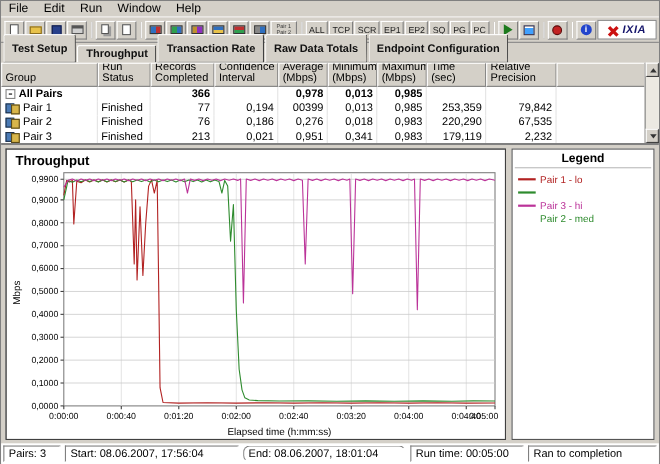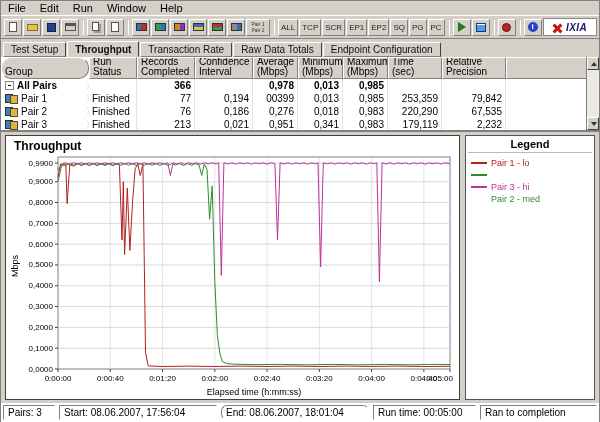--- a/index.html
+++ b/index.html
@@ -35,33 +35,33 @@
   .ic-info::before { content: "i"; }
   .logo { margin-left: auto; width: 54px; height: 18px; background: #fff; border: 1px solid #888; display: flex; align-items: center; justify-content: center; gap: 3px; flex: none; }
   .logo-x { position: relative; width: 11px; height: 11px; }
   .logo-x::before, .logo-x::after { content: ""; position: absolute; left: 0; top: 5px; width: 11px; height: 3px; background: #cc1111; }
   .logo-x::before { transform: rotate(45deg); }
   .logo-x::after { transform: rotate(-45deg); }
   .logo-text { font-size: 10px; font-weight: bold; font-style: italic; color: #15156b; letter-spacing: 0.5px; }
 
   
   .tabbar { height: 18px; display: flex; align-items: flex-end; padding: 2px 2px 0 2px; background: #d4d0c8; }
-  .tab { height: 15px; padding: 0 7px; font-size: 10px; display: flex; align-items: center; background: #d4d0c8; border: 1px solid; border-color: #fff #404040 #808080 #fff; border-radius: 2px 2px 0 0; margin-right: 1px; color: #111; }
+  .tab { height: 26px; padding: 0 7px; font-size: 10px; display: flex; align-items: center; background: #d4d0c8; border: 1px solid; border-color: #fff #404040 #808080 #fff; border-radius: 2px 2px 0 0; margin-right: 1px; color: #111; font-weight: bold; }
   .tab.active { height: 16px; border-bottom-color: #d4d0c8; font-weight: bold; }
 
   
   .table-area { height: 75px; display: flex; background: #fff; border-bottom: 2px solid #808080; }
   .grid { flex: 1; display: flex; flex-direction: column; overflow: hidden; }
   .hrow { display: flex; height: 22px; flex: none; }
   .hcell { display: flex; align-items: flex-end; padding: 1px 3px; font-size: 10px; line-height: 10px; white-space: pre-line; background: #d4d0c8; border: 1px solid; border-color: #fff #808080 #808080 #fff; overflow: hidden; }
   .drow { display: flex; height: 13px; flex: none; align-items: center; }
   .dcell { display: flex; align-items: center; height: 13px; padding: 0 3px; font-size: 10px; border-right: 1px solid #e4e4e4; overflow: hidden; white-space: nowrap; }
   .dcell.num { justify-content: flex-end; }
   .b { font-weight: bold; }
-  .c0 { width: 88px; border-radius: 10px; } .c1 { width: 48px; } .c2 { width: 58px; } .c3 { width: 58px; }
+  .c0 { width: 88px; } .c1 { width: 48px; } .c2 { width: 58px; } .c3 { width: 58px; }
   .c4 { width: 45px; } .c5 { width: 45px; } .c6 { width: 45px; } .c7 { width: 54px; }
   .c8 { width: 64px; } .cfill { flex: 1; border-right: none; }
   .tree-icon { width: 9px; height: 9px; border: 1px solid #848484; background: #fff; position: relative; margin: 0 3px 0 1px; flex: none; }
   .tree-icon::before { content: ""; position: absolute; left: 2px; right: 2px; top: 3px; height: 1px; background: #000; }
   .pair-icon { width: 13px; height: 10px; position: relative; margin: 0 3px 0 1px; flex: none; }
   .pair-icon::before { content: ""; position: absolute; left: 0; top: 0; width: 6px; height: 7px; background: #4a7ab5; border: 1px solid #20324a; }
   .pair-icon::after { content: ""; position: absolute; right: 0; bottom: 0; width: 6px; height: 7px; background: #d8b64a; border: 1px solid #5a4a18; }
   .vscroll { width: 13px; background: #ece9e2; border-left: 1px solid #808080; display: flex; flex-direction: column; justify-content: space-between; flex: none; }
   .sbtn { height: 13px; background: #d4d0c8; border: 1px solid; border-color: #fff #404040 #404040 #fff; position: relative; }
   .sbtn.up::after { content: ""; position: absolute; left: 3px; top: 4px; border-left: 3px solid transparent; border-right: 3px solid transparent; border-bottom: 4px solid #333; }

